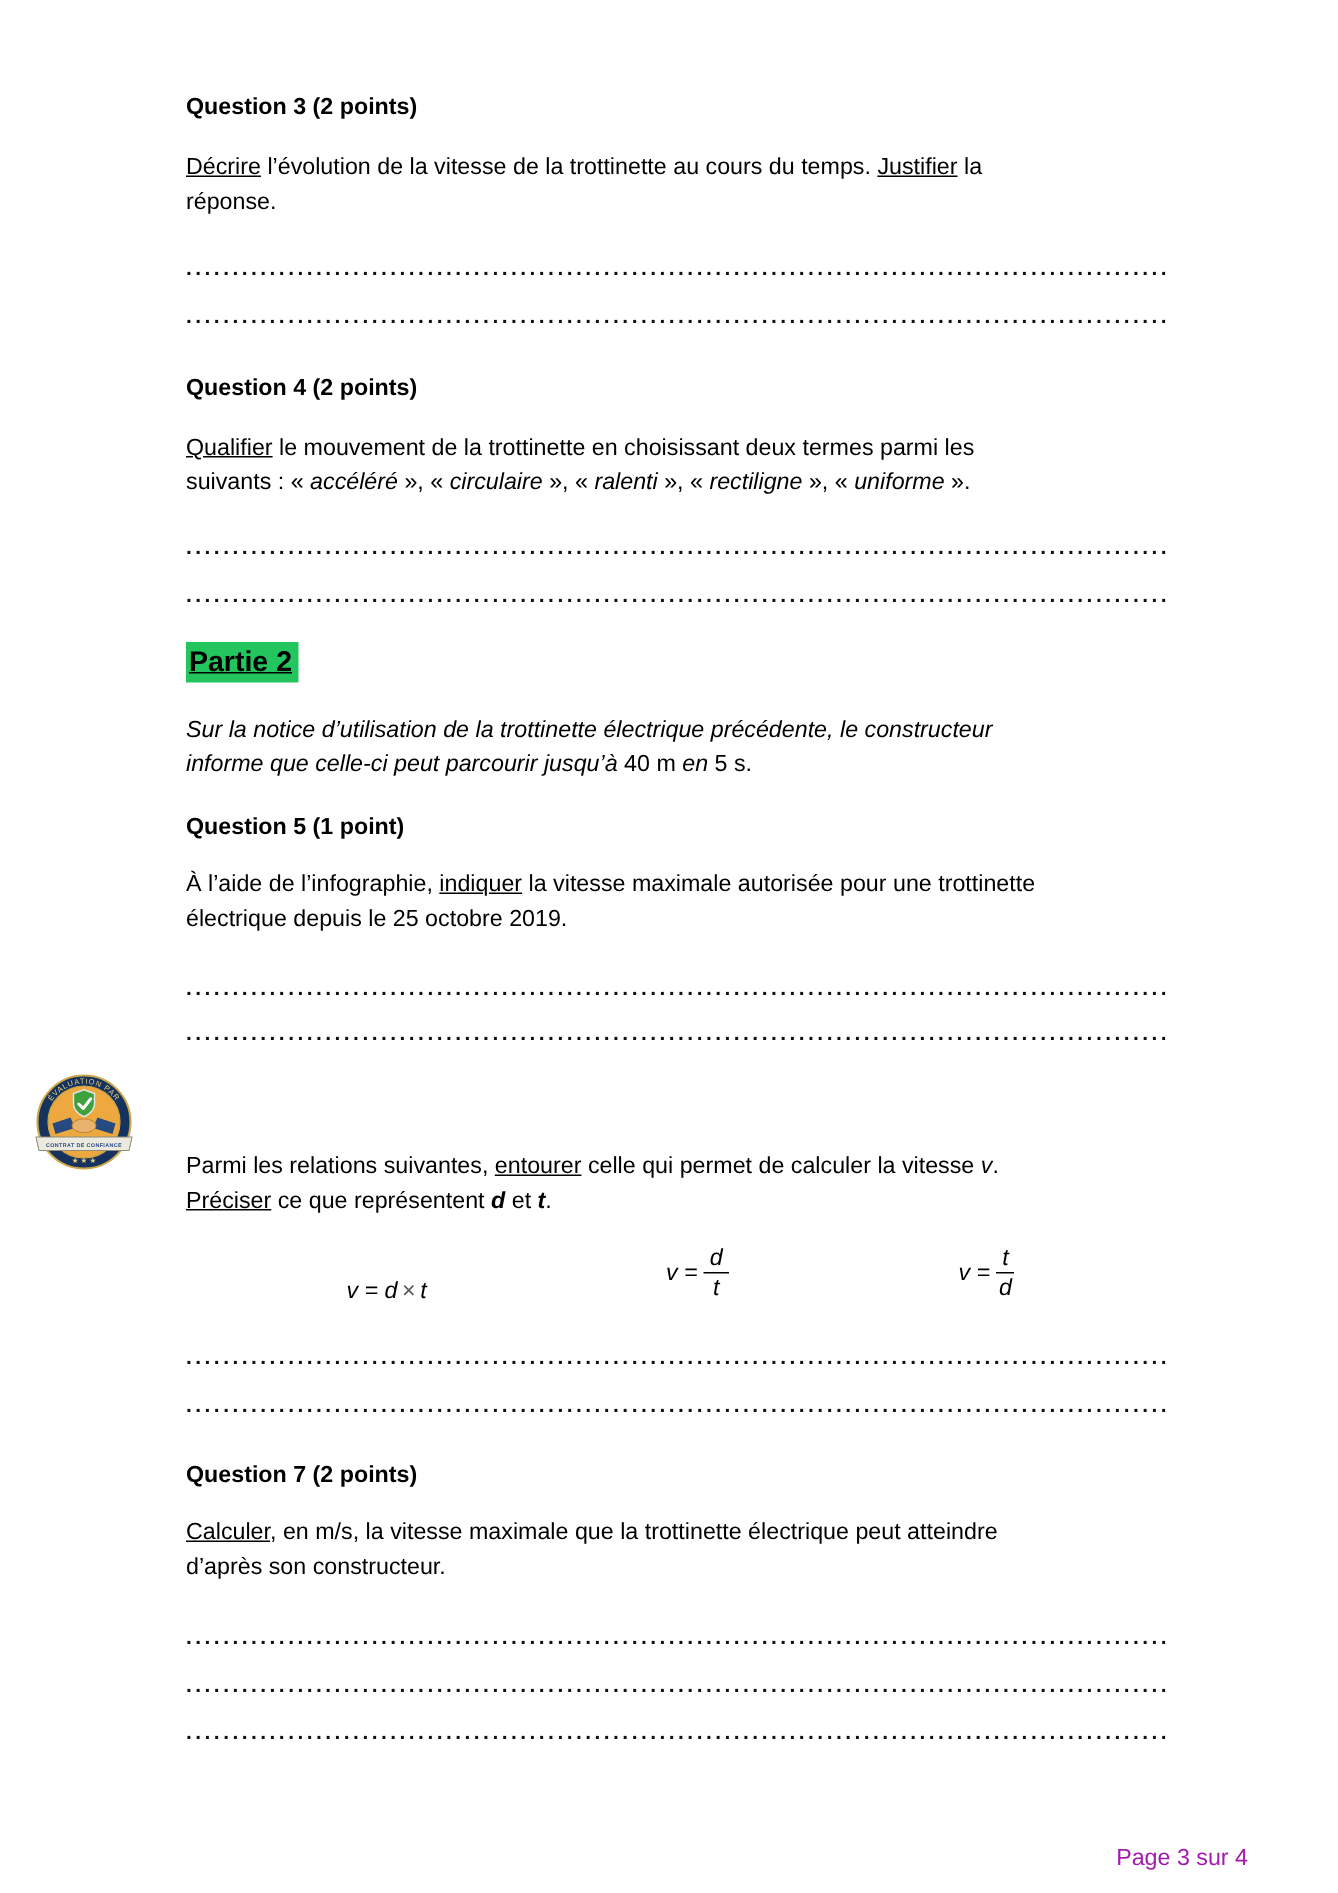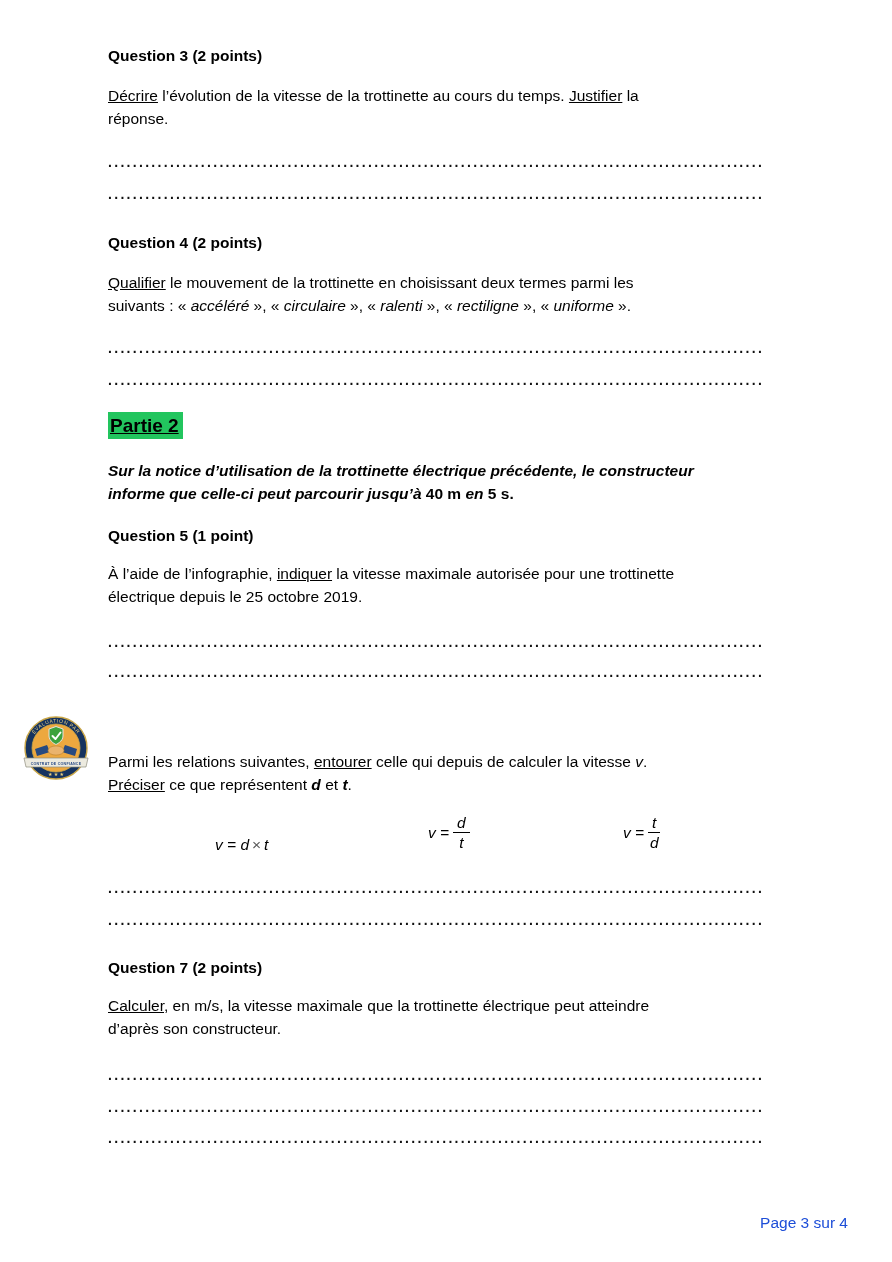--- a/index.html
+++ b/index.html
@@ -1,47 +1,47 @@
 <!DOCTYPE html>
 <html><head>
 <meta charset="utf-8">
 <style>
   html,body { margin:0; padding:0; }
   body {
     width:892px; height:1262px; background:#ffffff;
     font-family:"Liberation Sans", sans-serif; color:#000;
   }
   .page { position:relative; width:892px; height:1262px; background:#fff; overflow:hidden; }
-  .blk { position:absolute; left:108px; width:690px; margin:0; font-size:15.5px; line-height:23px; }
+  .blk { position:absolute; left:108px; width:690px; margin:16px; font-size:15.5px; line-height:23px; }
   .hd  { font-weight:bold; }
   .bu  { font-weight:normal; text-decoration:underline; }
   .it  { font-style:italic; }
   .bi  { font-weight:bold; font-style:italic; }
   .dots {
     width:654px; overflow:hidden; white-space:nowrap;
     font-weight:bold; font-size:14px; letter-spacing:2.3px; color:#111;
   }
   .p2 {
     width:auto; display:inline-block; background:#22c55e;
     font-size:19px; font-weight:bold; text-decoration:underline;
     padding:3px 4px 2px 2px; line-height:22px;
   }
-  .intro { font-style:italic;font-weight:bold; }
+  .intro { font-style:italic; }
   .formula {
     left:auto; width:auto; font-style:italic; display:flex; align-items:center; height:42px;
     font-size:15.5px;
   }
   .times { font-style:normal; color:#5a5a5a; margin:0 3px; }
   .frac { display:inline-flex; flex-direction:column; align-items:center; line-height:17px; margin-left:4px; }
   .frac .num { border-bottom:1.4px solid #000; padding:0 4px 1px 4px; }
   .frac .den { padding-top:1px; }
   .badge { position:absolute; left:23px; top:711px; width:66px; height:76px; }
   .footer {
     left:auto; width:auto; right:44px; top:1211px; position:absolute;
-    color:#1d4ed8; font-size:15.5px;
+    color:#a21caf; font-size:15.5px;
   }
 </style>
 </head>
 <body>
 
 <div class="page">
 
   <p class="blk hd" style="top:44px">Question 3 (2 points)</p>
   <p class="blk" style="top:84px"><span class="bu">Décrire</span><span> l’évolution de la vitesse de la trottinette au cours du temps. </span><span class="bu">Justifier</span><span> la</span><br><span>réponse.</span></p>
   <div class="blk dots" style="top:151px">........................................................................................................................</div>
@@ -72,21 +72,21 @@
     <path d="M 12,38 L 24,34 L 27,41 L 14,45 Z" fill="#274a80"></path>
     <path d="M 54,38 L 42,34 L 39,41 L 52,45 Z" fill="#274a80"></path>
     <ellipse cx="33" cy="39.5" rx="8" ry="4.6" fill="#eab36d" stroke="#b97f2e" stroke-width="0.6"></ellipse>
     <path d="M 33,15.5 L 40,18 L 40,25 C 40,30.5 33,33.5 33,33.5 C 33,33.5 26,30.5 26,25 L 26,18 Z" fill="#3da23d" stroke="#e3e3e3" stroke-width="1"></path>
     <path d="M 29.5,25 L 32.5,28 L 37.5,21.5" stroke="#ffffff" stroke-width="2" fill="none" stroke-linecap="round" stroke-linejoin="round"></path>
     <polygon points="1,47 65,47 63,56 3,56" fill="#eceadf" stroke="#8e8c7c" stroke-width="0.7"></polygon>
     <text x="33" y="53.6" font-size="3.6" font-weight="bold" fill="#2a4c86" text-anchor="middle" letter-spacing="0.25">CONTRAT DE CONFIANCE</text>
     <text x="33" y="64.5" font-size="5" fill="#e9cf7e" text-anchor="middle">★ ★ ★</text>
   </svg>
 
-  <p class="blk" style="top:750px"><span>Parmi les relations suivantes, </span><span class="bu">entourer</span><span> celle qui depuis de calculer la vitesse </span><span class="it">v</span><span>.</span><br><span class="bu">Préciser</span><span> ce que représentent </span><span class="bi">d</span><span> et </span><span class="bi">t</span><span>.</span></p>
+  <p class="blk" style="top:750px"><span>Parmi les relations suivantes, </span><span class="bu">entourer</span><span> celle qui permet de calculer la vitesse </span><span class="it">v</span><span>.</span><br><span class="bu">Préciser</span><span> ce que représentent </span><span class="bi">d</span><span> et </span><span class="bi">t</span><span>.</span></p>
 
   <div class="blk formula" style="left:215px; top:823px">
       <span>v = d </span>
       <span class="times">×</span>
       <span> t</span>
     </div>
   <div class="blk formula" style="left:428px; top:811px">
       <span>v = </span>
       <span class="frac">
         <span class="num">d</span>

